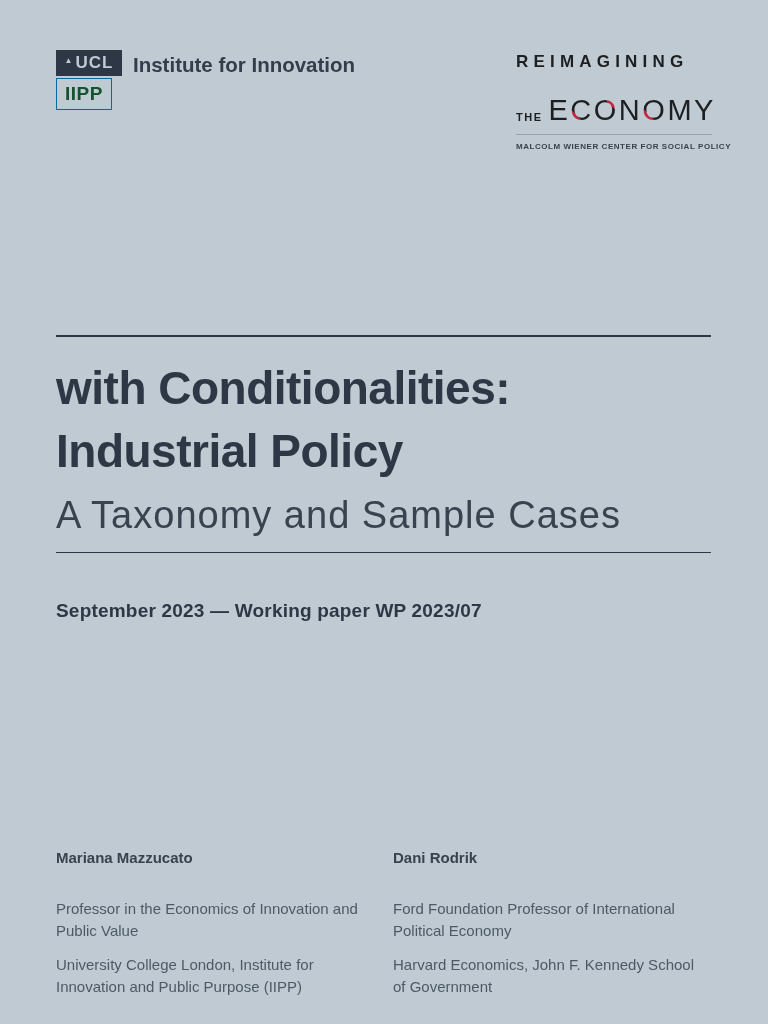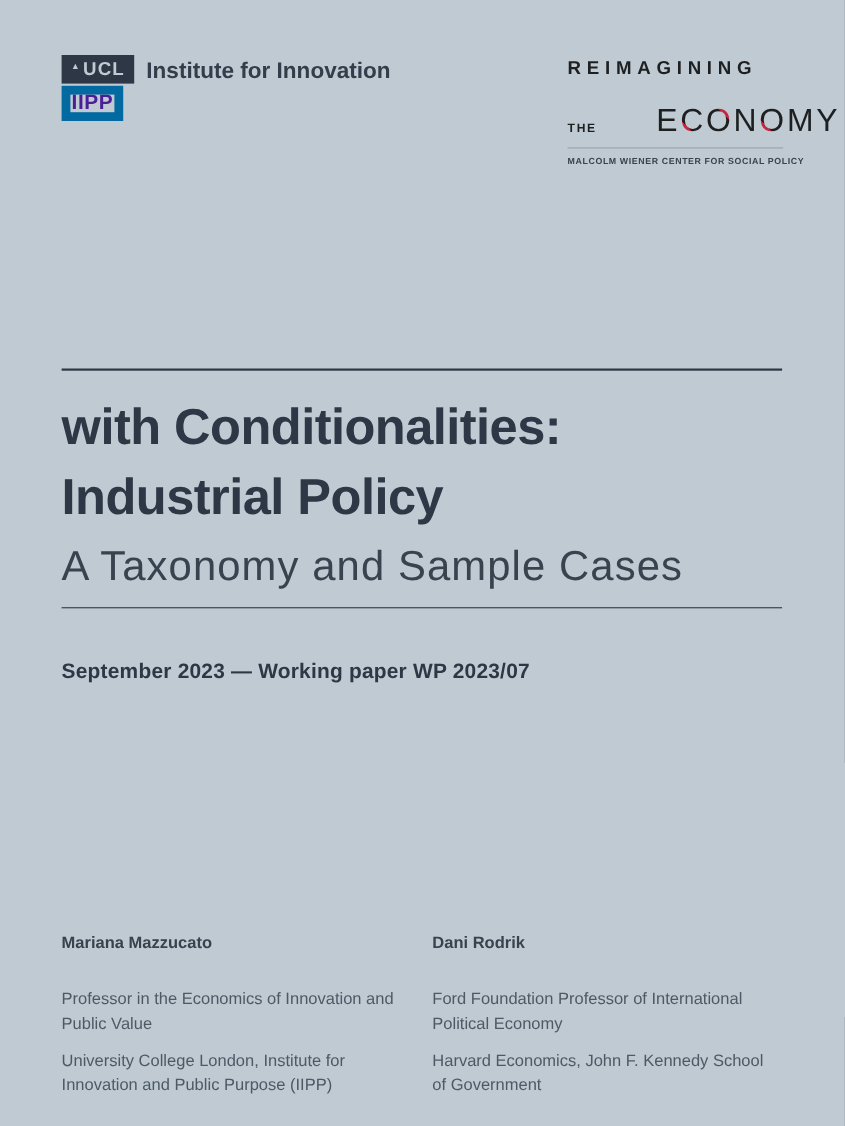--- a/index.html
+++ b/index.html
@@ -28,41 +28,41 @@
     width: 66px; height: 26px;
     background: #2e3745;
     color: #bfcad2;
     display: flex; align-items: center; justify-content: center;
     font-weight: 700; font-size: 17px; letter-spacing: 1px;
   }
   .ucl-dome { font-size: 8px; margin-right: 2px; transform: translateY(-3px); display:inline-block; }
   .iipp-box {
     margin-top: 2px;
     width: 56px; height: 32px;
-    border: 8px solid #0369a1;
-    color: #4c1d95;
+    border: 1px solid #0369a1;
+    color: #14532d;
     display: flex; align-items: center; justify-content: center;
     font-weight: 700; font-size: 19px; letter-spacing: 0.5px;
   }
   .institute-name {
     margin-left: 11px;
     padding-top: 2px;
     font-size: 20.5px;
     line-height: 25px;
     font-weight: 700;
     color: #333d4b;
   }
 
   .rte-lockup { width: 196px; padding-top: 2px; }
   .rte-line1 {
     font-size: 17px; font-weight: 700;
     letter-spacing: 5.2px; color: #1d1f20;
     white-space: nowrap;
   }
-  .rte-line2 { display: flex; align-items: flex-end; margin-top: 2px; gap: 48px; }
+  .rte-line2 { display: flex; align-items: flex-end; margin-top: 2px; }
   .rte-the {
     font-size: 11px; font-weight: 700; letter-spacing: 1.5px;
     color: #1d1f20; padding-bottom: 4px; margin-right: 6px;
   }
   .rte-economy {
     font-size: 29px; font-weight: 400; letter-spacing: 2.5px;
     color: #1d1f20; white-space: nowrap; margin-top: 20px;
   }
   .rte-economy .grad {
     -webkit-background-clip: text;

